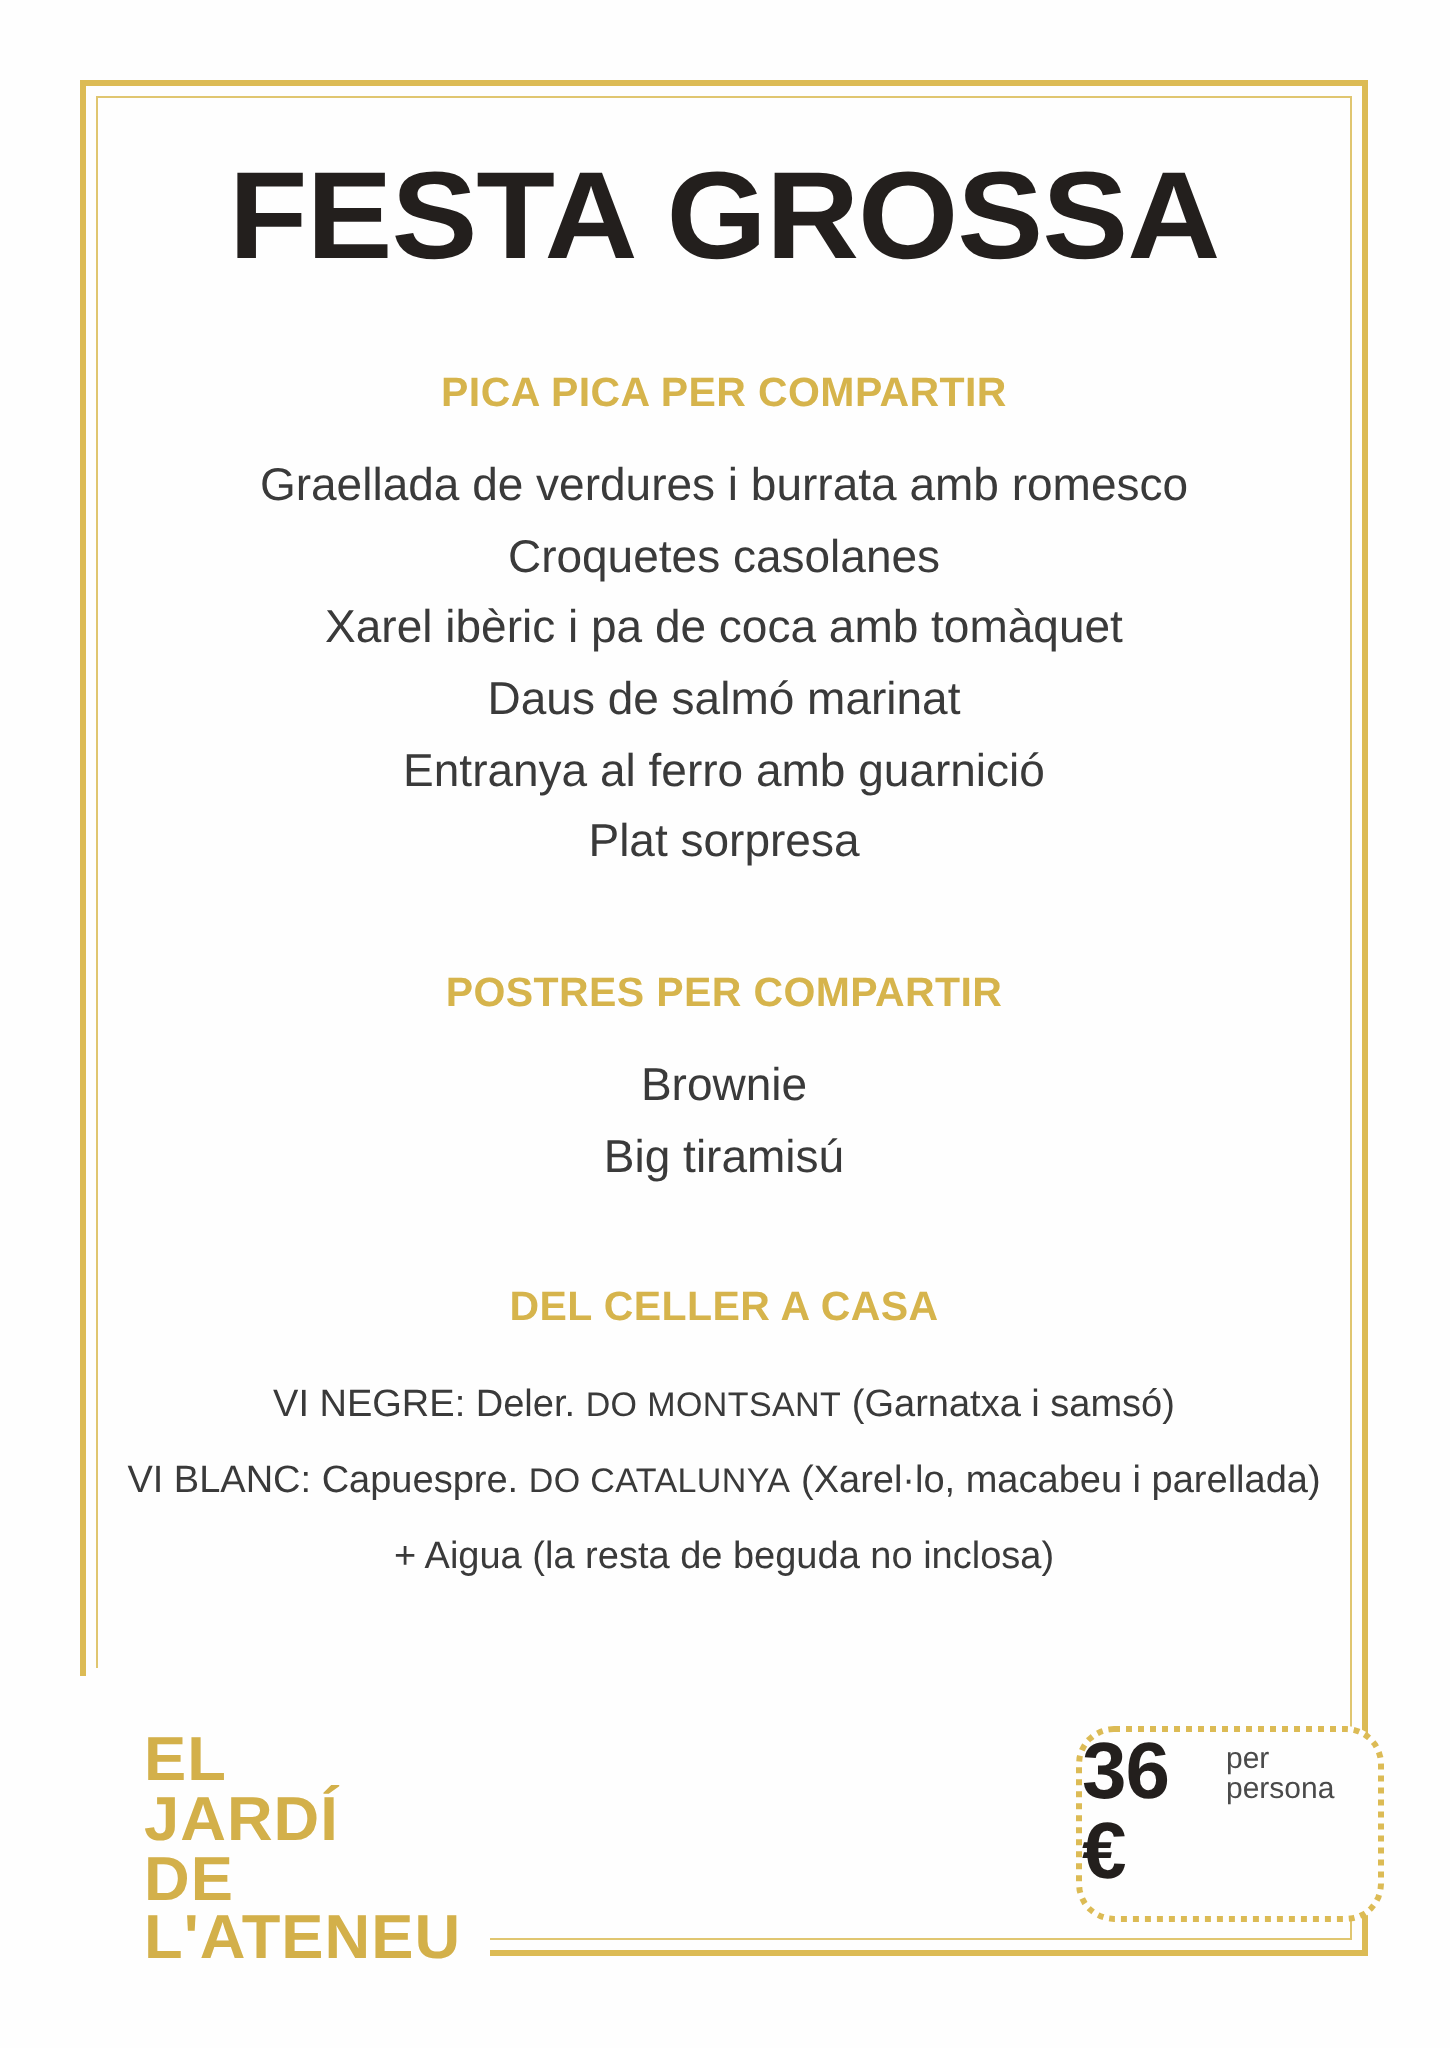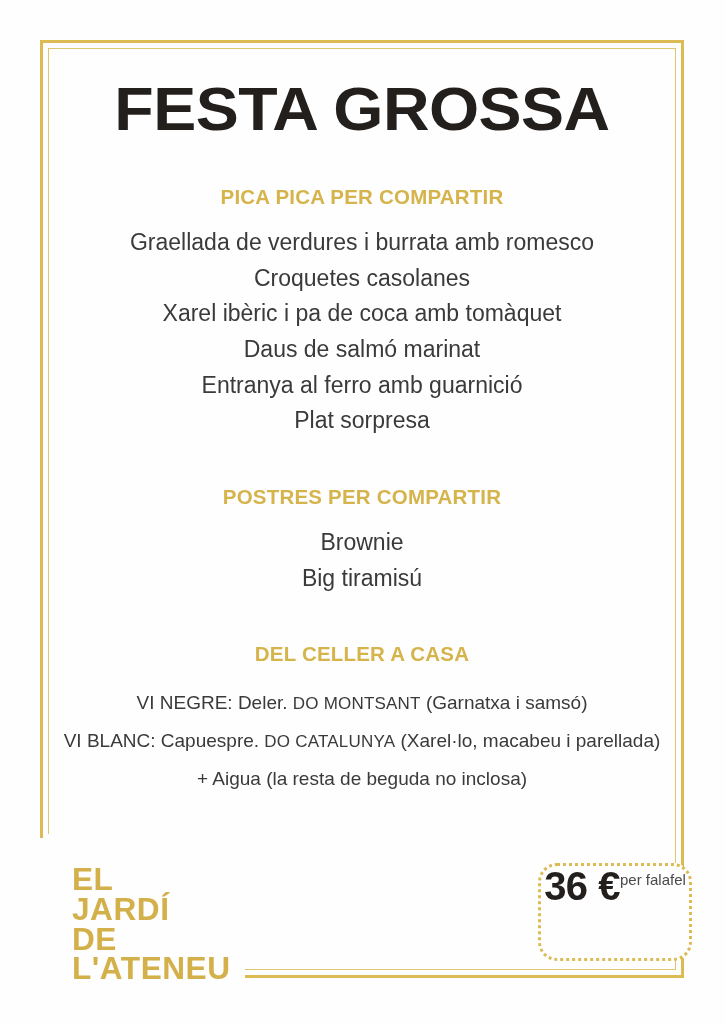--- a/index.html
+++ b/index.html
@@ -294,18 +294,18 @@
 
     <div class="logo">
       <div>EL</div>
       <div>JARDÍ</div>
       <div>DE</div>
       <div>L'ATENEU</div>
     </div>
 
     <div class="price-badge">
       <div class="price-amount">36 €</div>
-      <div class="price-note">per falafel</div>
+      <div class="price-note">per persona</div>
     </div>
 
   </div>
 
 </div>
 
 </body></html>

